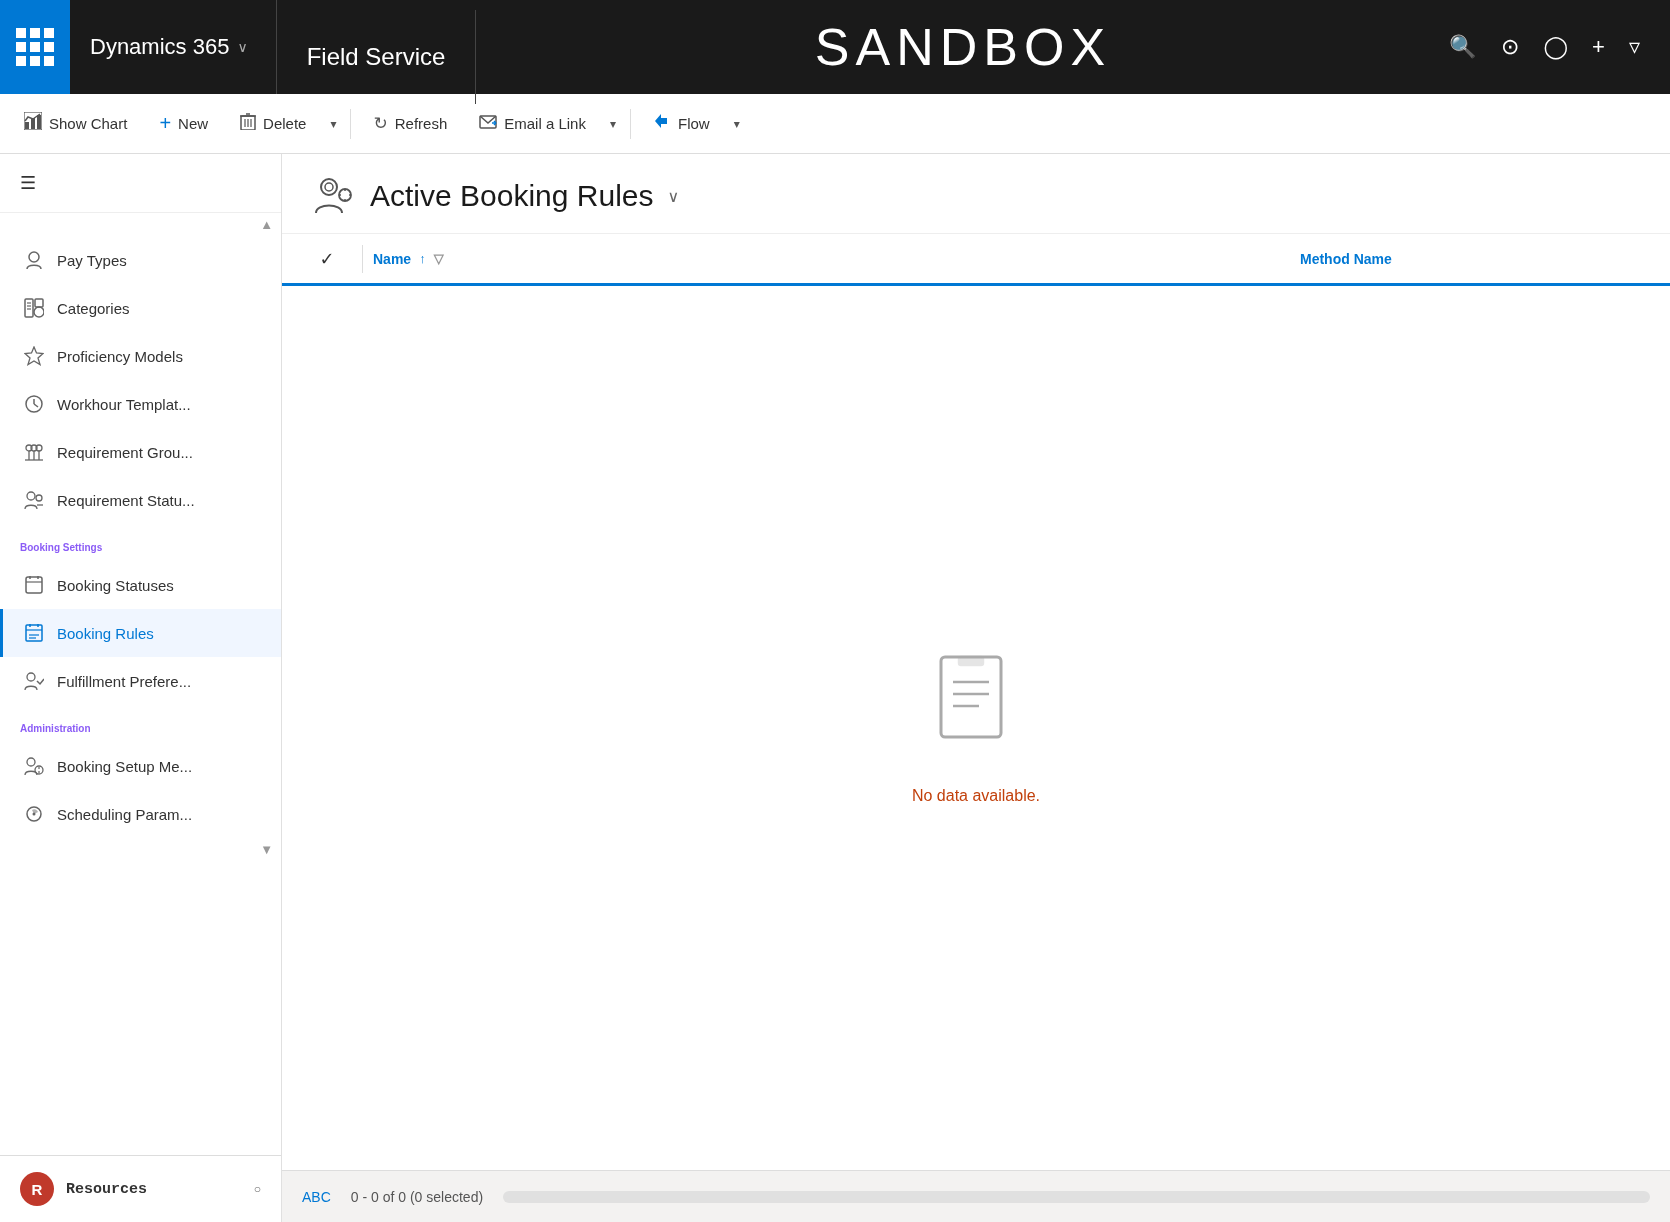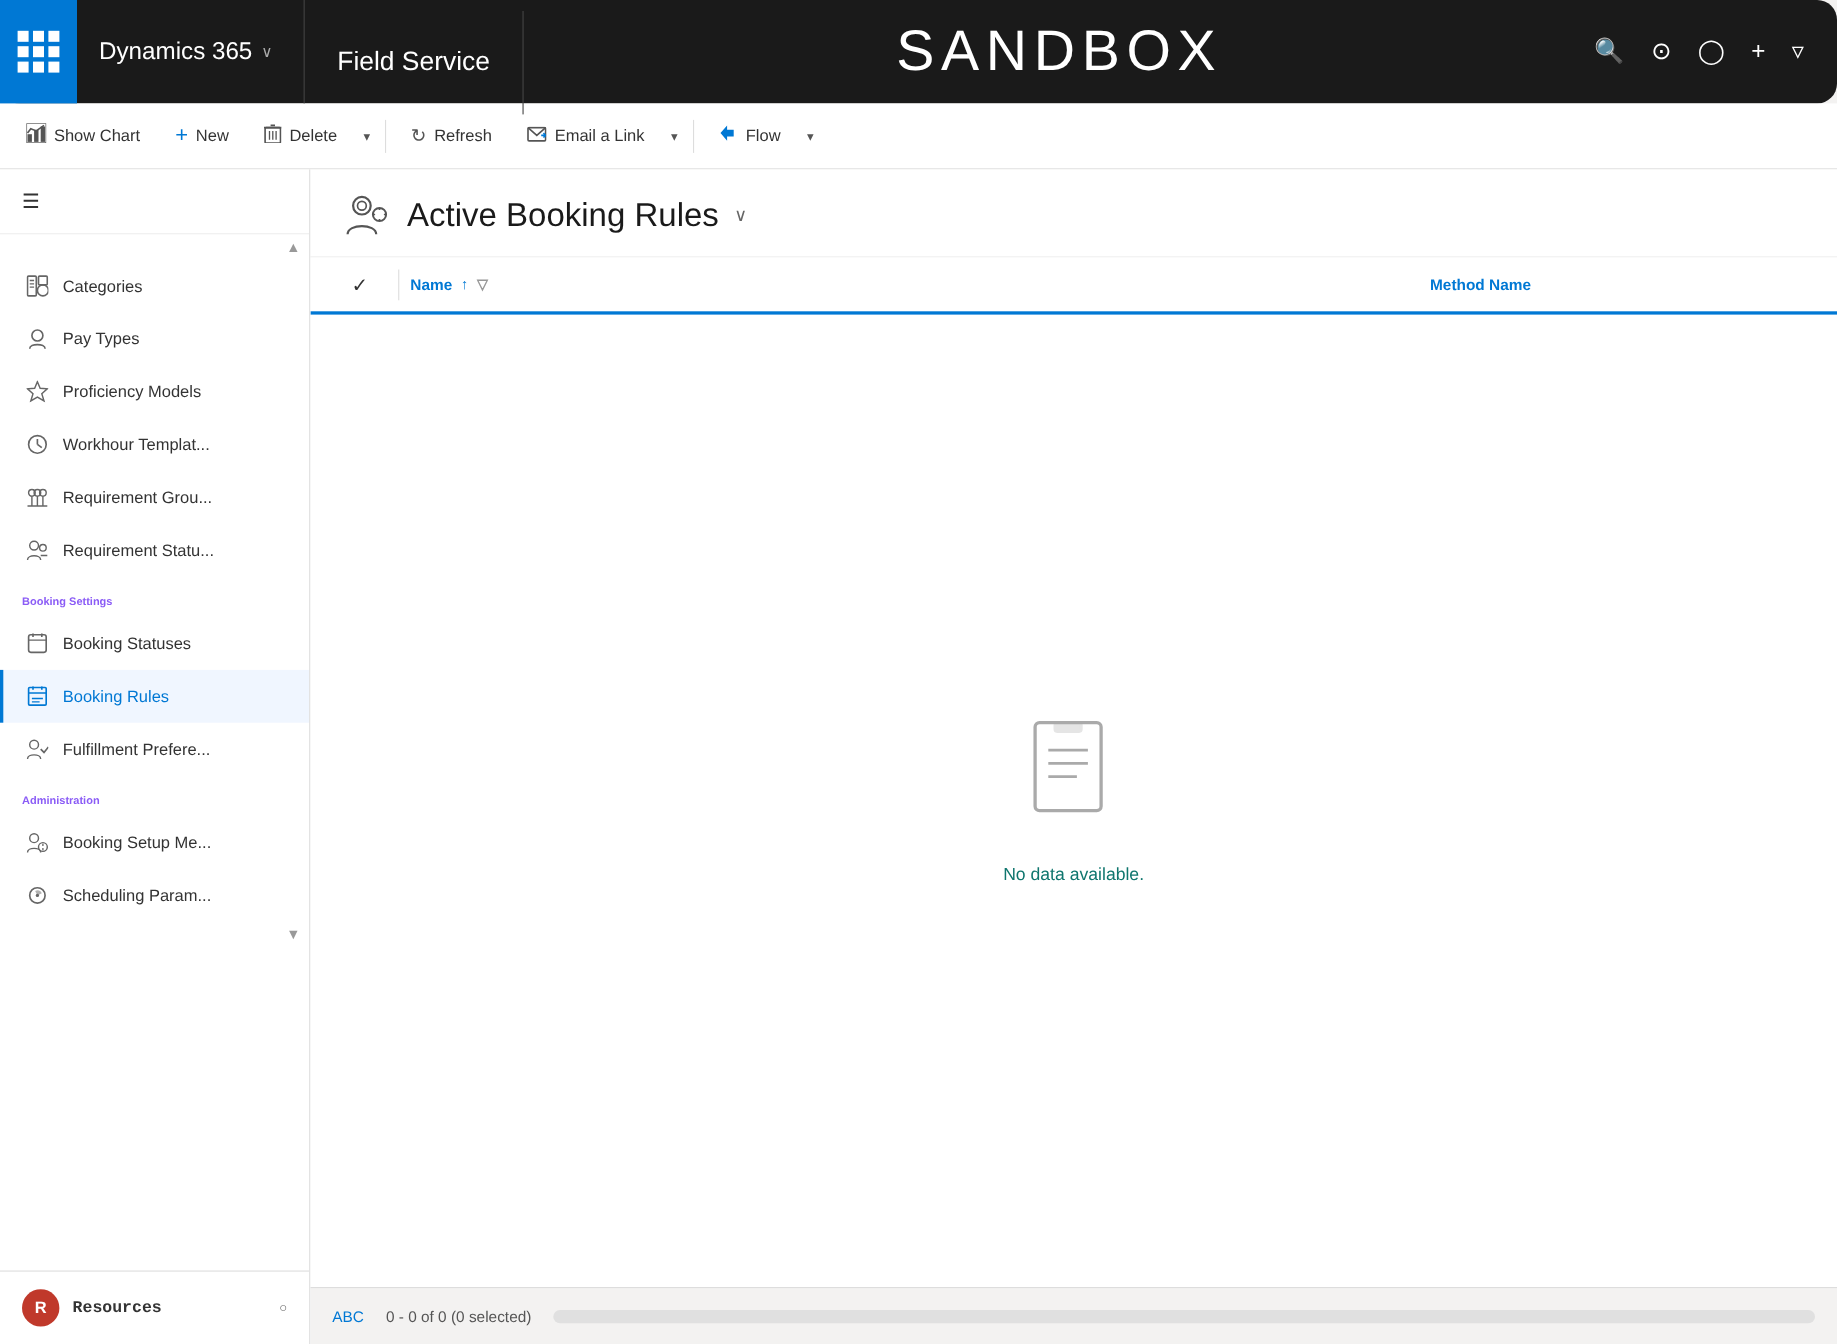--- a/index.html
+++ b/index.html
@@ -5,21 +5,20 @@
     * { box-sizing: border-box; margin: 0; padding: 0; }
     body { font-family: 'Segoe UI', Arial, sans-serif; background: #f3f2f1; width: 1670px; height: 1222px; overflow: hidden; }
 
     
     .top-nav {
       display: flex;
       align-items: center;
       background: #1a1a1a;
       height: 94px;
       color: white;
-      border-radius: 18px;
     }
     .nav-waffle {
       width: 70px;
       height: 94px;
       background: #0078d4;
       display: flex;
       align-items: center;
       justify-content: center;
       cursor: pointer;
       flex-shrink: 0;
@@ -308,21 +307,21 @@
       align-items: center;
       justify-content: center;
       gap: 16px;
     }
     .empty-icon {
       font-size: 80px;
       color: #aaa;
     }
     .empty-text {
       font-size: 16px;
-      color: #0f766e;
+      color: #c2410c;
     }
 
     
     .bottom-bar {
       height: 52px;
       background: #f3f2f1;
       border-top: 1px solid #ddd;
       display: flex;
       align-items: center;
       padding: 0 20px;
@@ -447,39 +446,39 @@
 
     <div class="sidebar-scroll">
 
       <div style="display:flex; justify-content:flex-end; padding: 4px 8px;">
         <span style="color:#999; font-size:13px; cursor:pointer;">▲</span>
       </div>
 
       <div class="sidebar-item">
         <div class="sidebar-icon">
           <svg width="20" height="20" viewBox="0 0 20 20" fill="none">
+            <circle cx="10" cy="7" r="5" stroke="#666" stroke-width="1.5" fill="none"></circle>
+            <path d="M3 19 C3 14 17 14 17 19" stroke="#666" stroke-width="1.5" fill="none"></path>
+          </svg>
+        </div>
+        <span>Pay Types</span>
+      </div>
+
+      <div class="sidebar-item">
+        <div class="sidebar-icon">
+          <svg width="20" height="20" viewBox="0 0 20 20" fill="none">
             <rect x="1" y="1" width="8" height="18" rx="1" stroke="#666" stroke-width="1.5" fill="none"></rect>
             <line x1="3" y1="5" x2="7" y2="5" stroke="#666" stroke-width="1.2"></line>
             <line x1="3" y1="8" x2="7" y2="8" stroke="#666" stroke-width="1.2"></line>
             <line x1="3" y1="11" x2="7" y2="11" stroke="#666" stroke-width="1.2"></line>
             <rect x="11" y="1" width="8" height="8" rx="1" stroke="#666" stroke-width="1.5" fill="none"></rect>
             <circle cx="15" cy="14" r="5" stroke="#666" stroke-width="1.5" fill="none"></circle>
           </svg>
         </div>
         <span>Categories</span>
-      </div>
-
-      <div class="sidebar-item">
-        <div class="sidebar-icon">
-          <svg width="20" height="20" viewBox="0 0 20 20" fill="none">
-            <circle cx="10" cy="7" r="5" stroke="#666" stroke-width="1.5" fill="none"></circle>
-            <path d="M3 19 C3 14 17 14 17 19" stroke="#666" stroke-width="1.5" fill="none"></path>
-          </svg>
-        </div>
-        <span>Pay Types</span>
       </div>
 
       <div class="sidebar-item">
         <div class="sidebar-icon">
           <svg width="20" height="20" viewBox="0 0 20 20" fill="none">
             <polygon points="10,1 12.5,7 19,7.5 14,12 16,18.5 10,15 4,18.5 6,12 1,7.5 7.5,7" stroke="#666" stroke-width="1.3" fill="none"></polygon>
           </svg>
         </div>
         <span>Proficiency Models</span>
       </div>

